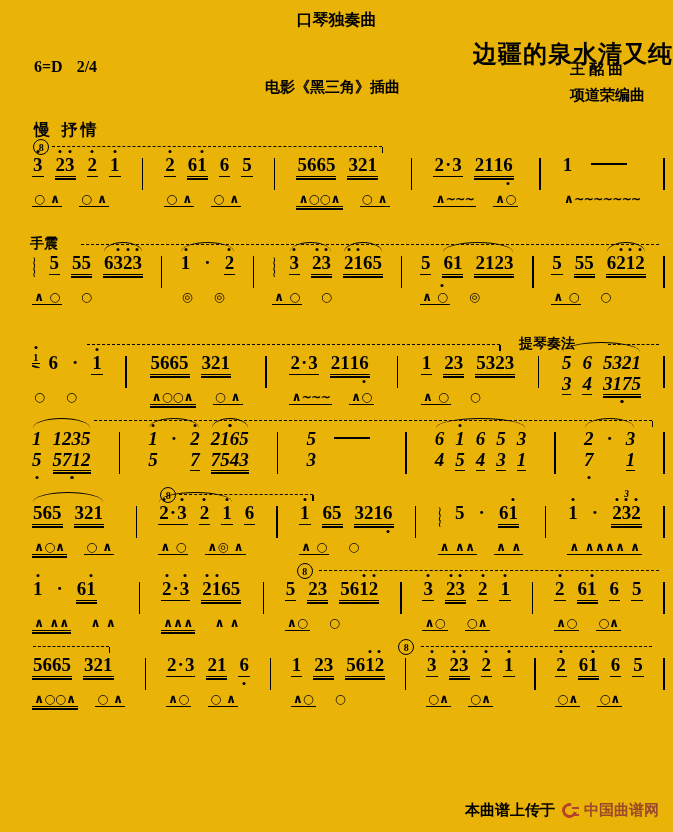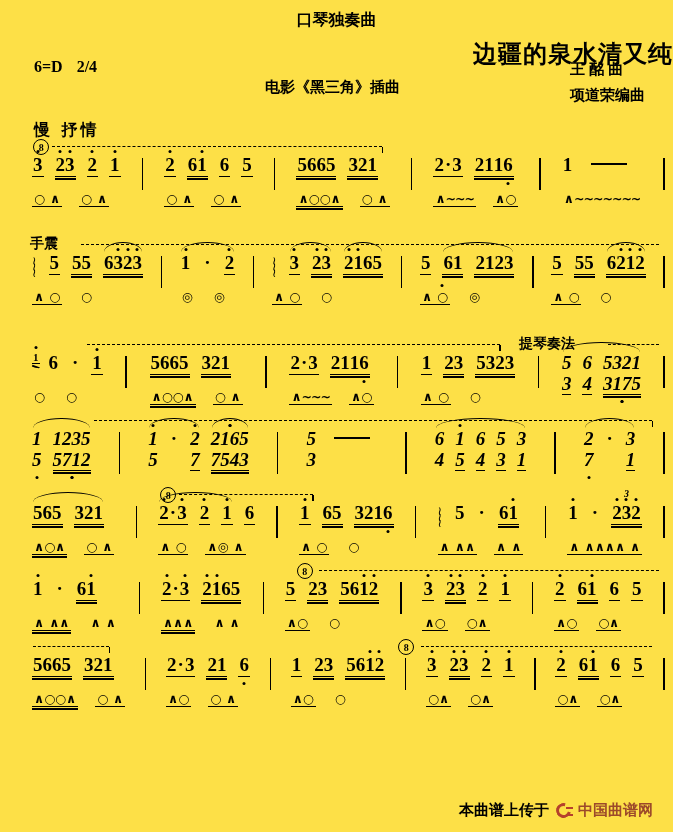--- a/index.html
+++ b/index.html
@@ -1,16 +1,16 @@
 <!DOCTYPE html>
 <html><head>
 <meta charset="utf-8">
 <style>
   html,body{margin:0;padding:0;background:#e8e8e8;}
-  .page{position:relative;width:673px;height:832px;background:#fde047;margin:0 auto;overflow:hidden;
+  .page{position:relative;width:673px;height:832px;background:#eab308;margin:0 auto;overflow:hidden;
         font-family:"Liberation Serif", serif;color:#000;}
   
   .header{position:relative;height:138px;}
   .genre{position:absolute;top:10px;left:0;right:0;text-align:center;font-size:16px;font-weight:bold;
          font-family:"DejaVu Sans",sans-serif;}
   .title{position:absolute;top:38px;left:0;right:0;text-align:right;font-size:24px;font-weight:bold;
          font-family:"DejaVu Sans",sans-serif;letter-spacing:1px;}
   .subtitle{position:absolute;top:78px;left:0;right:8px;text-align:center;font-size:15px;font-weight:bold;
          font-family:"DejaVu Sans",sans-serif;}
   .keysig{position:absolute;top:58px;left:34px;font-size:16px;font-weight:bold;}
@@ -66,21 +66,21 @@
         margin-right:1px;font-weight:normal;}
   
   .m-breath{display:flex;align-items:baseline;gap:17px;margin-top:9px;font-size:12.5px;font-weight:bold;
         font-family:"DejaVu Sans",sans-serif;min-height:17px;}
   .bcell{position:relative;display:inline-flex;align-items:baseline;padding:0 2px;}
   .bcell.u1{border-bottom:1.2px solid #000;}
   .bcell.u2{border-bottom:1.2px solid #000;}
   .bcell.u2::after{content:'';position:absolute;left:0;right:0;bottom:-3.5px;height:1.2px;background:#000;}
   .bcell i{font-style:normal;position:relative;display:inline-block;}
   
-  .footer{position:absolute;bottom:12px;right:20px;display:flex;align-items:center;gap:7px;
+  .footer{position:absolute;bottom:12px;right:14px;display:flex;align-items:center;gap:7px;
         font-size:15px;font-weight:bold;font-family:"DejaVu Sans",sans-serif;}
   .logo{position:relative;width:15px;height:15px;display:inline-block;}
   .logo::before{content:'';position:absolute;left:0;top:0;width:9px;height:9px;border-radius:50%;
         border:3px solid #b5412c;border-right-color:transparent;transform:rotate(-30deg);}
   .logo::after{content:'';position:absolute;right:-2px;top:4px;width:7px;height:5px;
         border-top:2px solid #b5412c;border-bottom:2px solid #b5412c;}
   .sitename{color:#9c4a2a;}
 </style>
 </head>
 <body>

